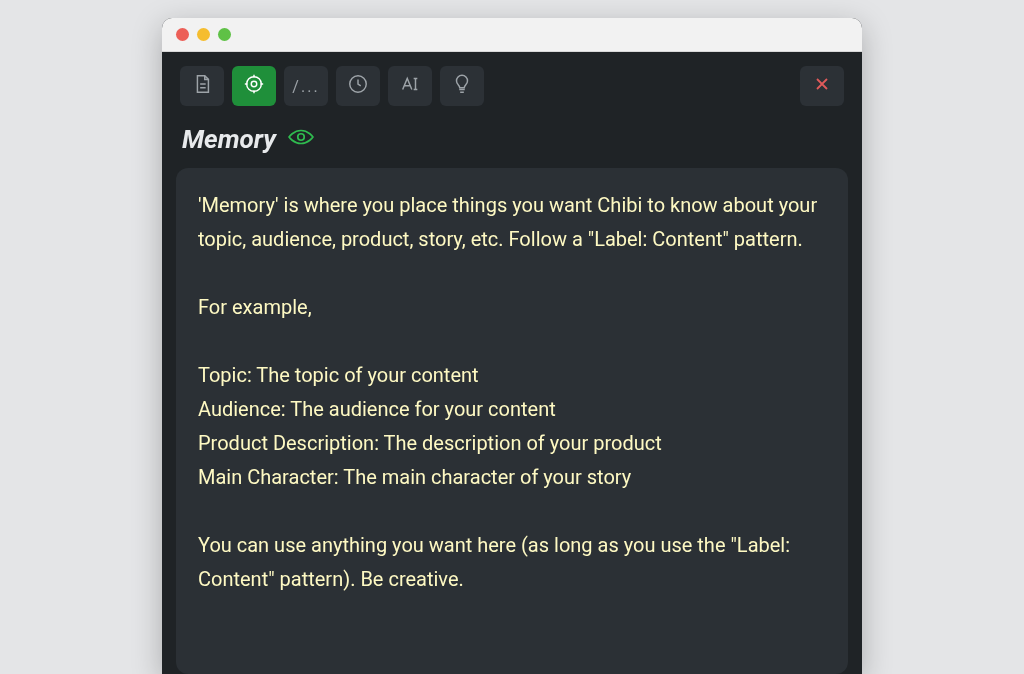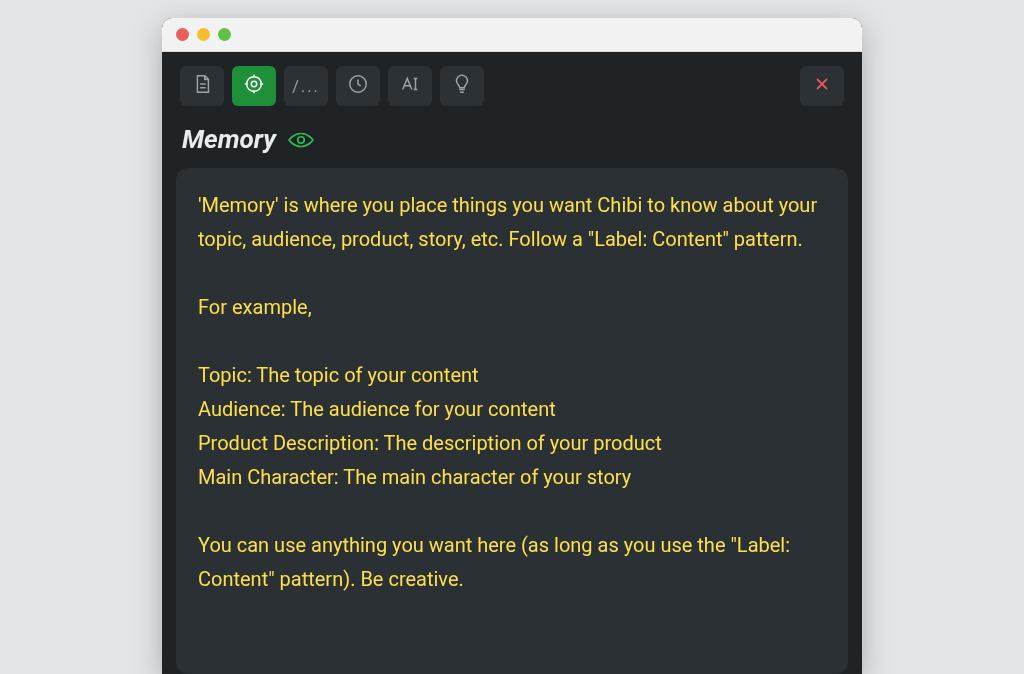--- a/index.html
+++ b/index.html
@@ -66,21 +66,21 @@
     background: #2c3136;
     display: flex;
     align-items: center;
     justify-content: center;
     color: #e05a5a;
   }
   .close-btn svg { width: 20px; height: 20px; stroke: currentColor; stroke-width: 2.2; }
 
   .section-header {
     display: flex;
-    align-items: flex-end;
+    align-items: center;
     gap: 12px;
     padding: 8px 20px 14px 20px;
   }
   .section-title {
     color: #e8eaec;
     font-size: 26px;
     font-weight: 700;
     font-style: italic;
   }
   .eye-toggle {
@@ -92,21 +92,21 @@
 
   .content-card {
     margin: 0 14px;
     background: #2b3035;
     border-radius: 12px;
     padding: 20px 22px 22px 22px;
     flex: 1;
     overflow: hidden;
   }
   .content-text {
-    color: #fde047;
+    color: #fef9c3;
     font-size: 20px;
     line-height: 1.7;
     white-space: pre-wrap;
     font-weight: 400;
   }
 </style>
 </head>
 <body>
 
 <div class="window">

